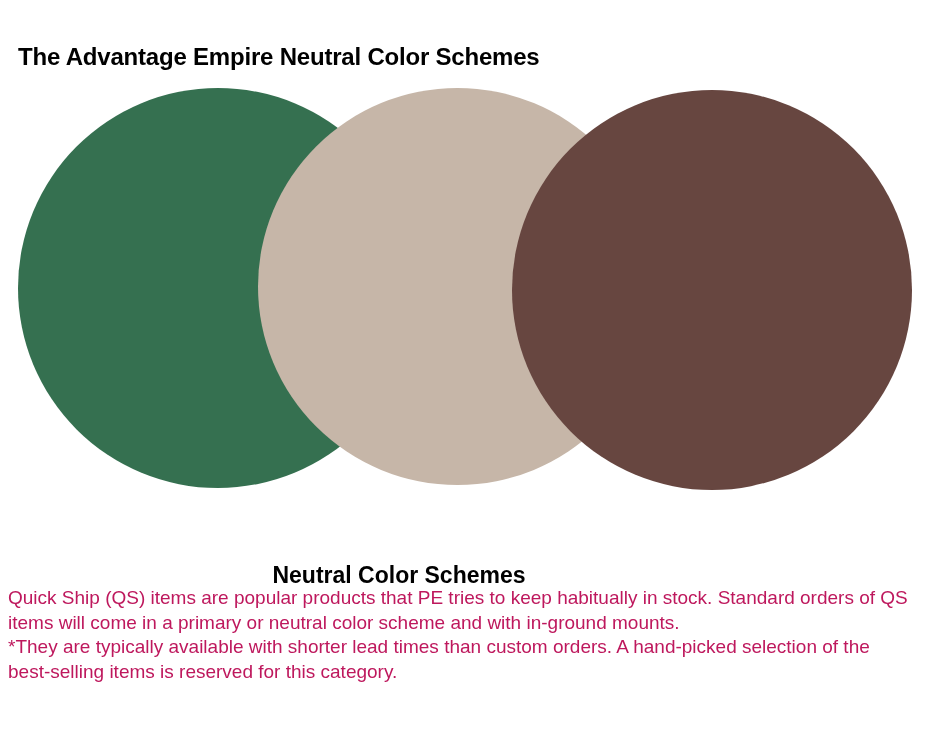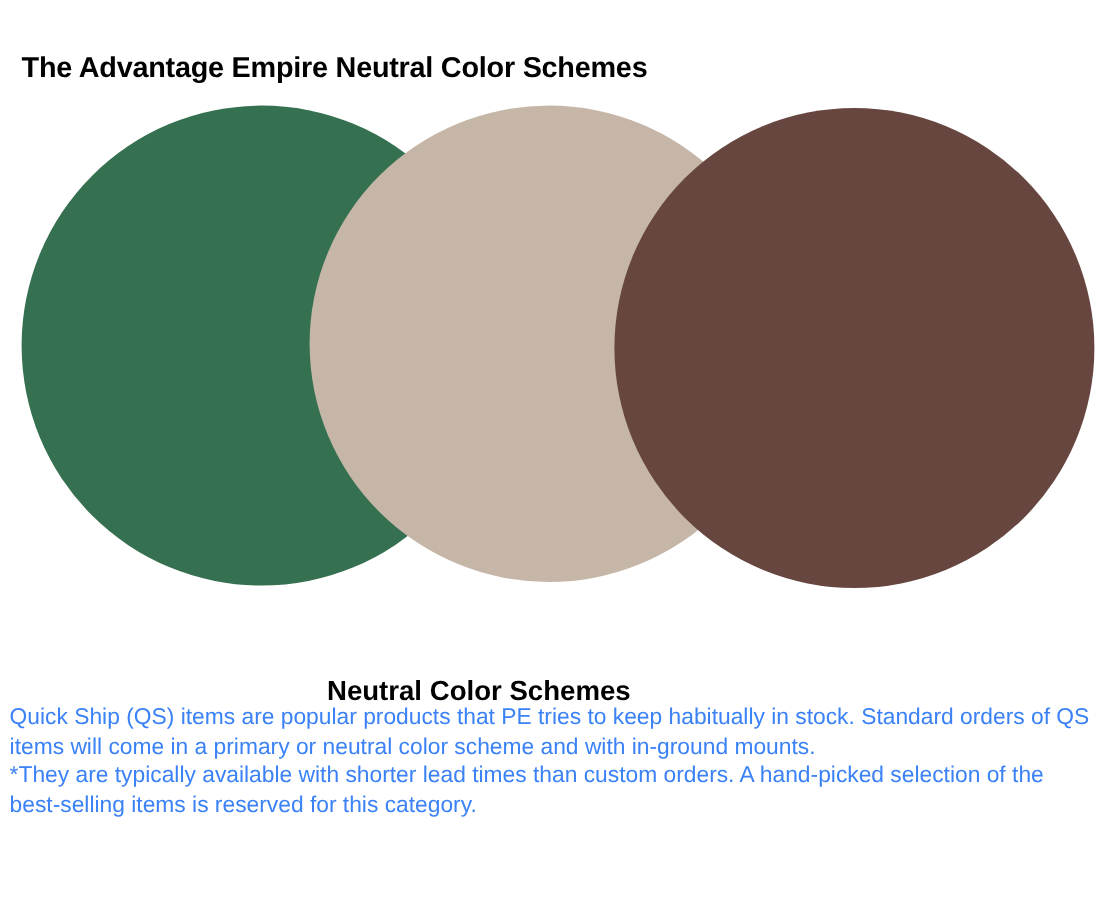--- a/index.html
+++ b/index.html
@@ -83,21 +83,21 @@
   .body-copy {
     position: absolute;
     left: 8px;
     top: 586px;
     width: 900px;
   }
   .body-paragraph {
     font-size: 19px;
     line-height: 24.5px;
     margin: 0;
-    color: #3b82f6;
+    color: #be185d;
   }
   .body-paragraph + .body-paragraph {
   }
 </style>
 </head>
 <body style="background-color: rgb(255, 255, 255); color: rgb(0, 0, 0);">
 
 <div class="page">
 
   <h1 class="page-title">The Advantage Empire Neutral Color Schemes</h1>

